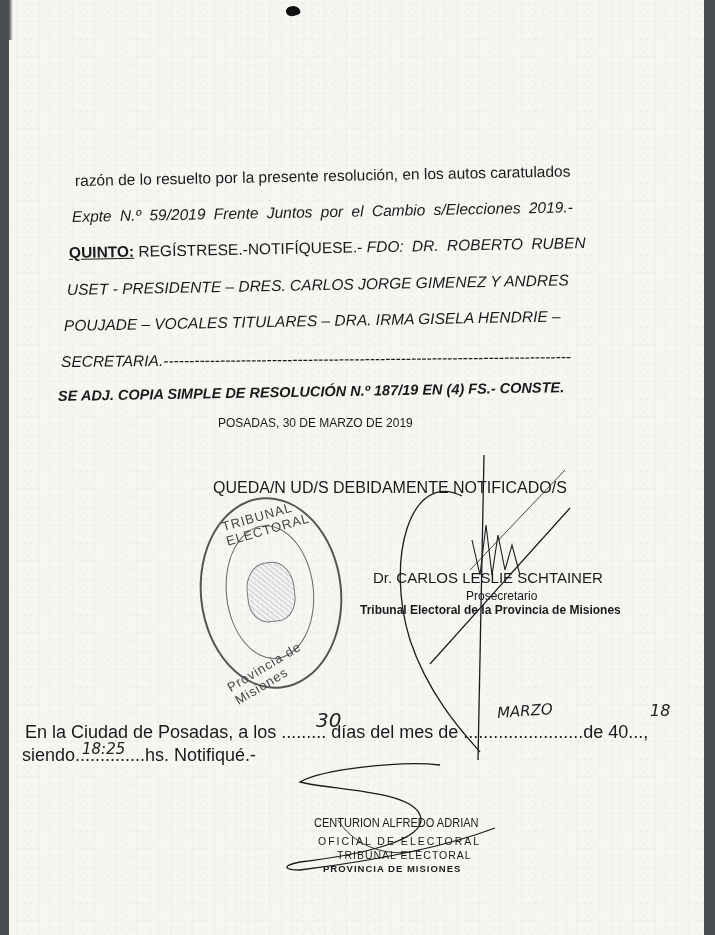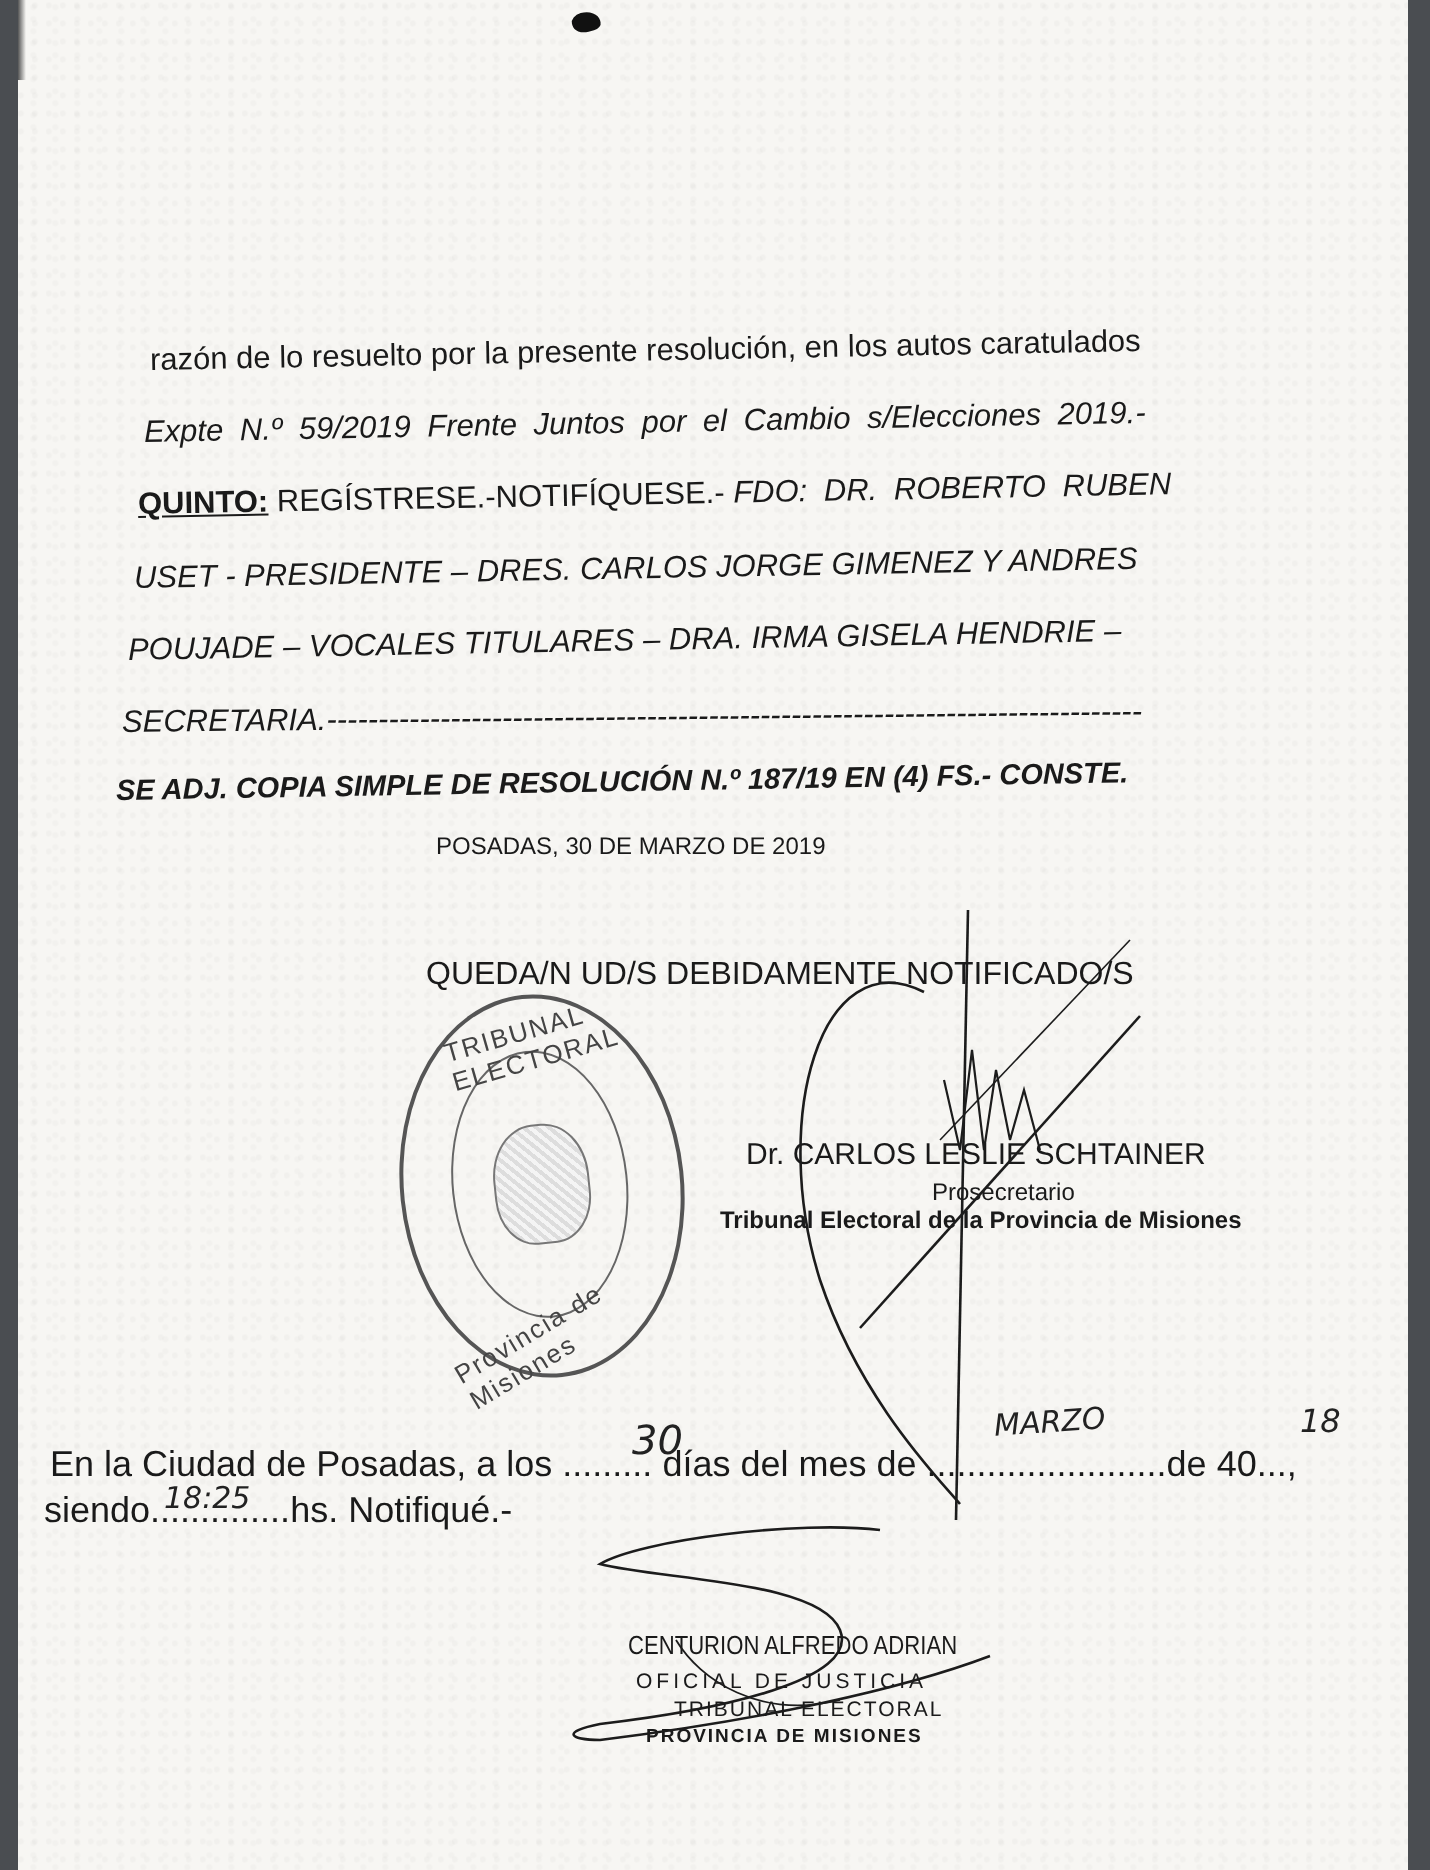--- a/index.html
+++ b/index.html
@@ -84,21 +84,21 @@
 </div>
 <div class="line" style="left:22px;top:745px;font-size:18px;">
   <span>siendo</span><span>..............</span><span>hs. Notifiqué.-</span>
 </div>
 <div class="hand" style="left:316px;top:708px;font-size:20px;">30</div>
 <div class="hand" style="left:497px;top:702px;font-size:15px;transform:rotate(-4deg);">MARZO</div>
 <div class="hand" style="left:650px;top:701px;font-size:16px;">18</div>
 <div class="hand" style="left:82px;top:740px;font-size:15px;">18:25</div>
 
 <div class="line" style="left:314px;top:815px;font-size:13px;font-family:'Liberation Sans Narrow','Liberation Sans',sans-serif;transform:scaleX(0.85);">CENTURION   ALFREDO   ADRIAN</div>
-<div class="line" style="left:318px;top:835px;font-size:10.5px;letter-spacing:2px;">OFICIAL DE JUSTICIA</div>
+<div class="line" style="left:318px;top:835px;font-size:10.5px;letter-spacing:2px;">OFICIAL DE ELECTORAL</div>
 <div class="line" style="left:337px;top:849px;font-size:10.5px;letter-spacing:1px;">TRIBUNAL ELECTORAL</div>
 <div class="line b" style="left:323px;top:863px;font-size:9.5px;letter-spacing:1px;">PROVINCIA DE MISIONES</div>
 
 <svg class="sig" width="715" height="935">
   <g fill="none" stroke="#1c1c1c" stroke-width="1.3">
 
     <path d="M462,496 C410,470 385,560 410,640 C430,700 470,740 480,752"></path>
     <path d="M484,455 L478,760"></path>
     <path d="M570,508 L430,664"></path>
     <path d="M565,470 L470,570" stroke-width="0.8"></path>

